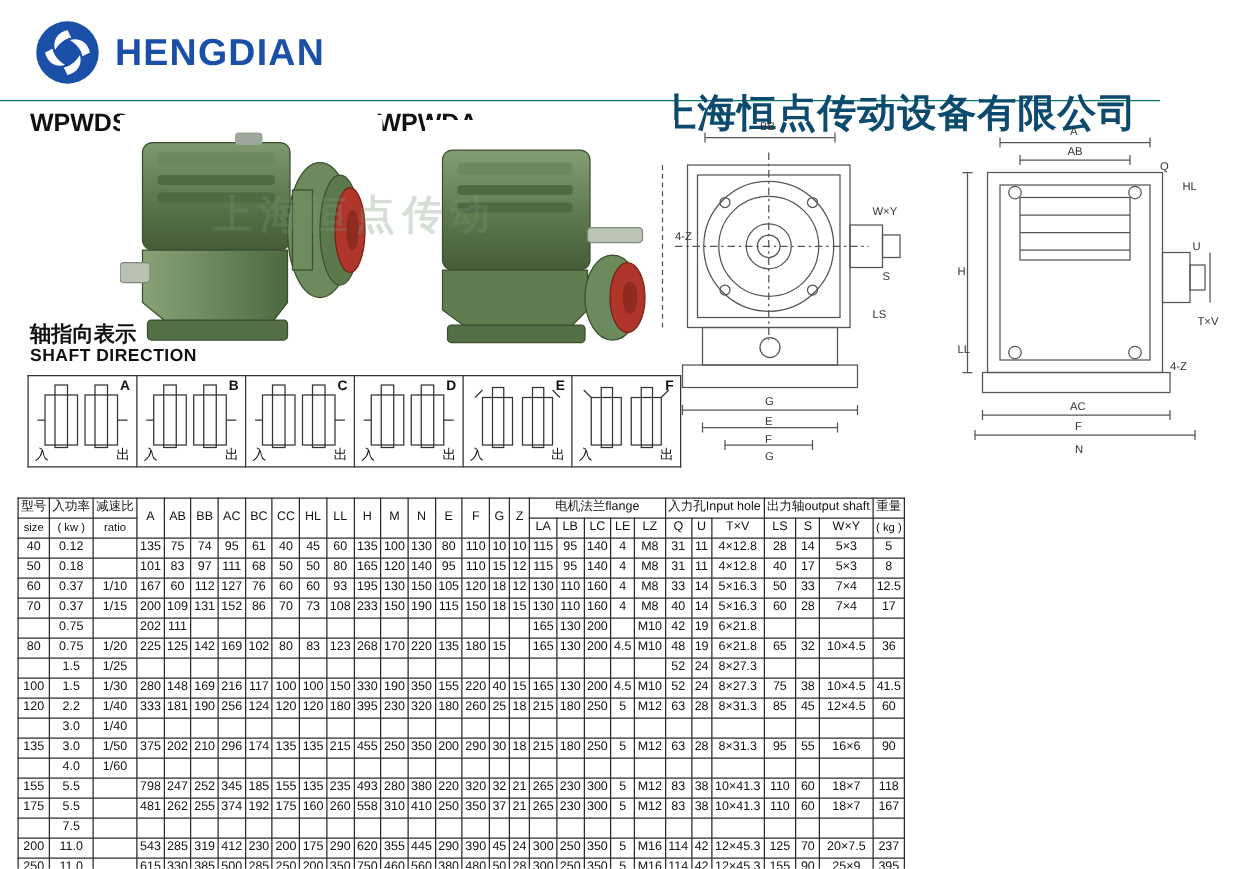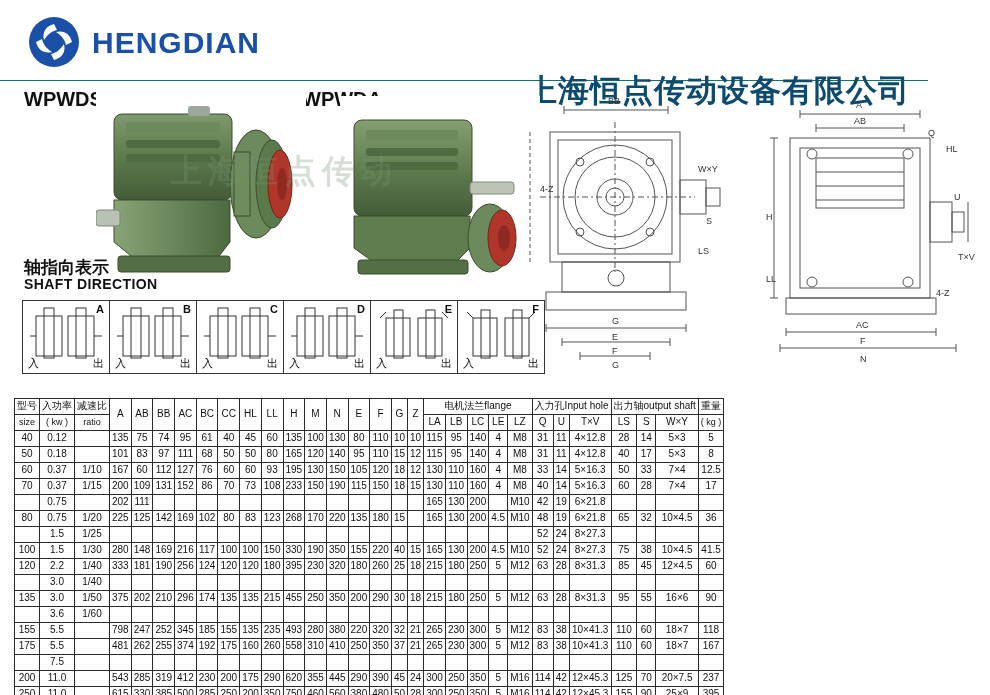--- a/index.html
+++ b/index.html
@@ -742,21 +742,21 @@
         <td>63</td>
         <td>28</td>
         <td>8×31.3</td>
         <td>95</td>
         <td>55</td>
         <td>16×6</td>
         <td>90</td>
       </tr>
       <tr>
         <td></td>
-        <td>3.6</td>
+        <td>4.0</td>
         <td>1/60</td>
         <td></td>
         <td></td>
         <td></td>
         <td></td>
         <td></td>
         <td></td>
         <td></td>
         <td></td>
         <td></td>

